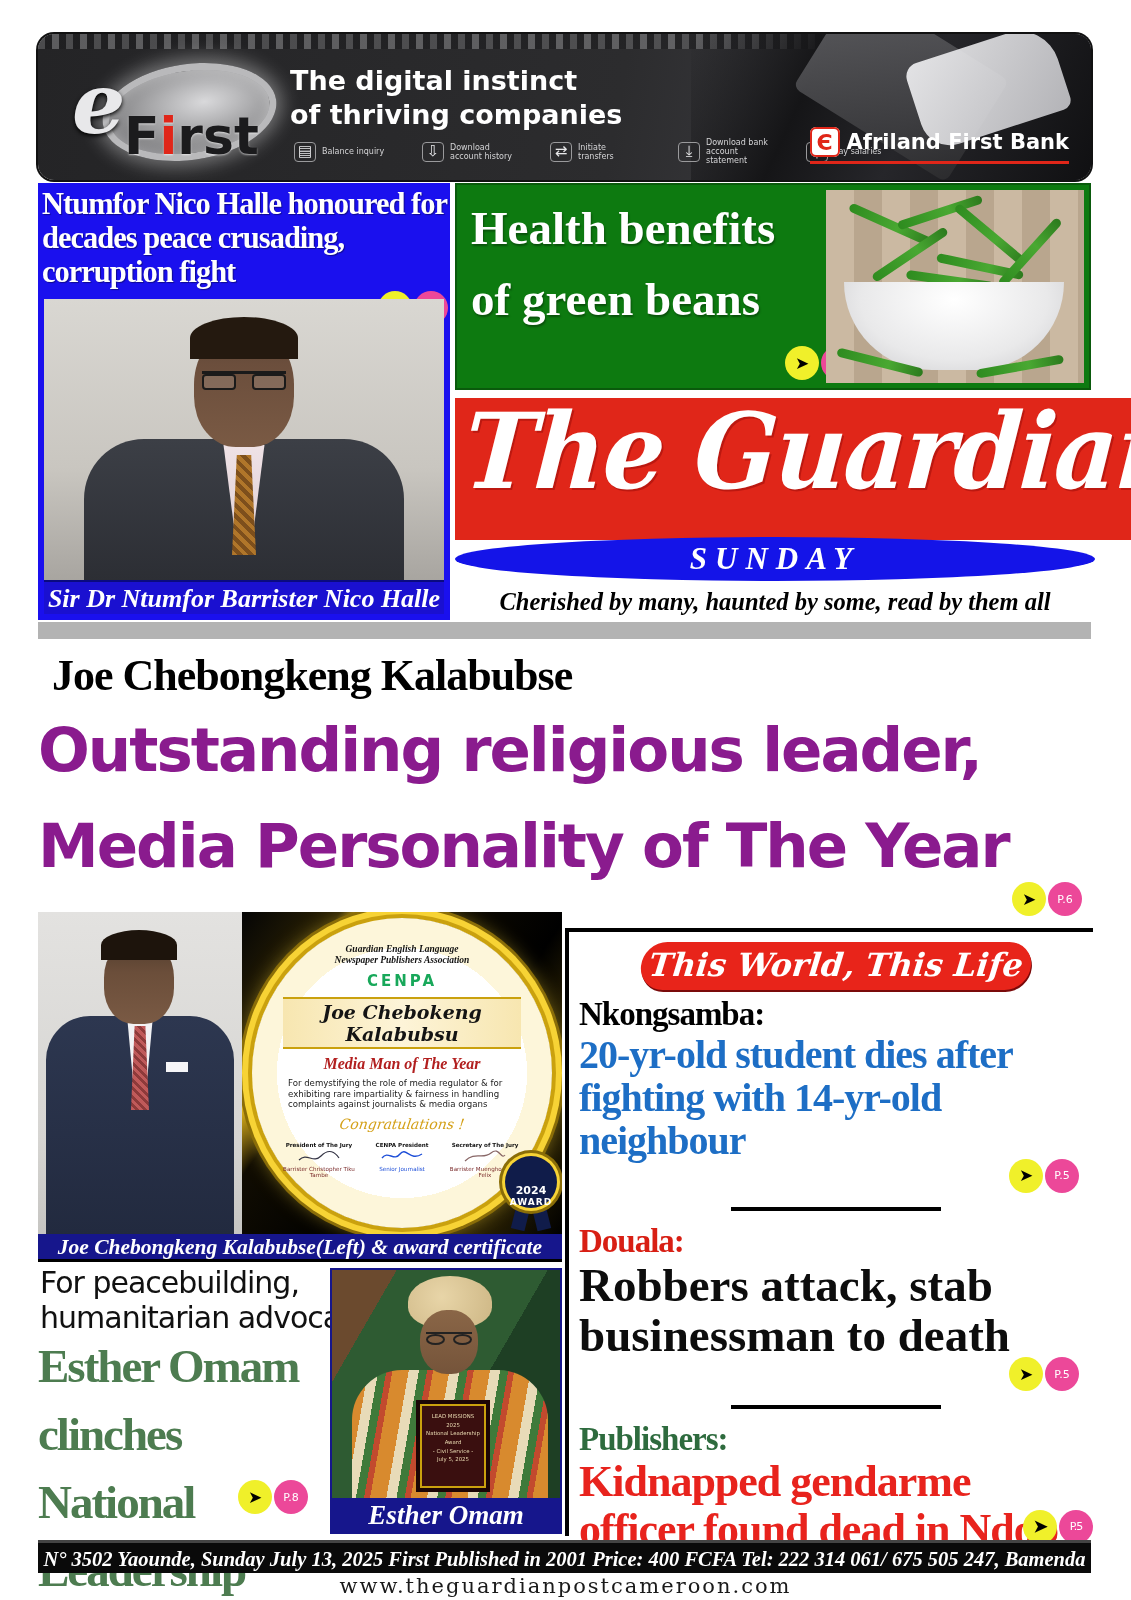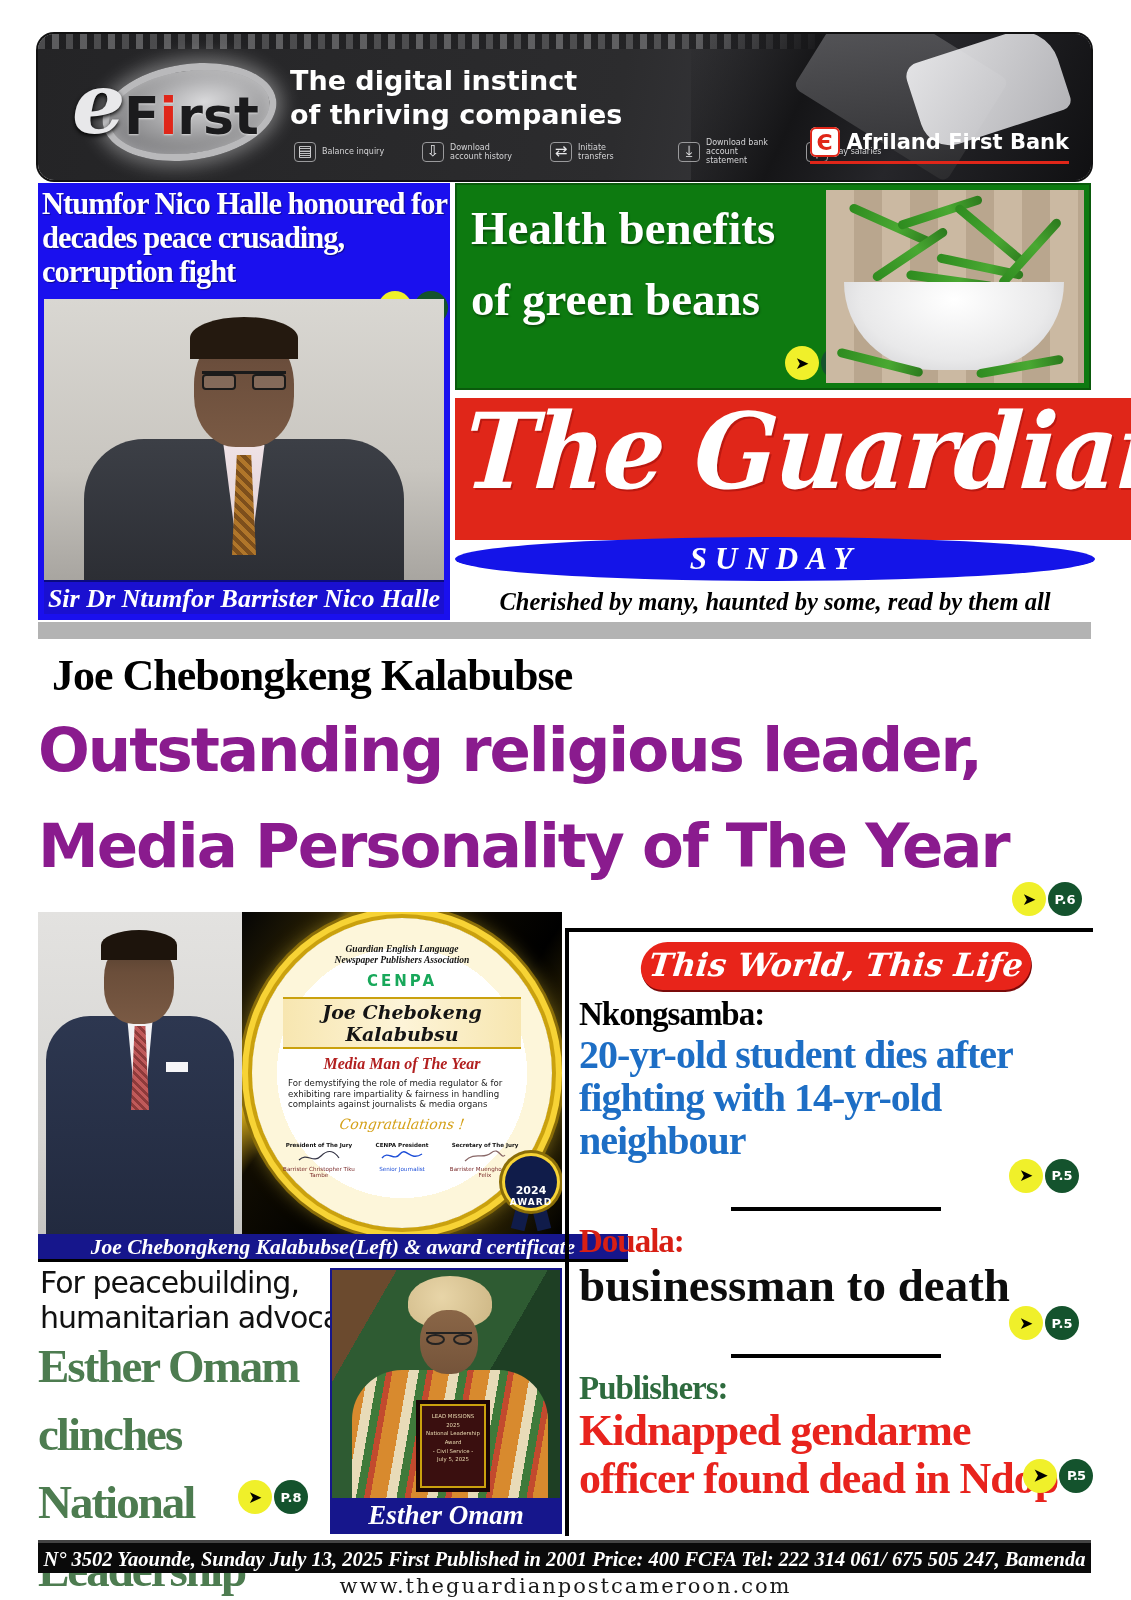--- a/index.html
+++ b/index.html
@@ -13,21 +13,21 @@
   .chevrons { position:absolute; left:0; top:0; width:100%; height:15px;
     background:repeating-linear-gradient(90deg,#6b6b6d 0 7px,#1c1c1e 7px 14px,#8a8a8c 14px 21px,#1c1c1e 21px 28px);
     opacity:.55; }
   .efirst { position:absolute; left:34px; top:26px; width:205px; height:104px; }
   .efirst .ring { position:absolute; left:30px; top:4px; width:175px; height:96px;
     border:7px solid #b9b9bb; border-radius:50%; transform:rotate(-8deg);
     box-shadow:0 0 18px 6px rgba(255,255,255,.35), inset 0 0 14px rgba(255,255,255,.4);
     background:radial-gradient(ellipse at 60% 40%, #d9d9db 0%, #8e8e90 60%, #55555a 100%); }
   .efirst .e { position:absolute; left:0; top:-6px; font-size:84px; font-style:italic; font-weight:bold;
     color:#e8e8ea; text-shadow:0 2px 4px #000; font-family:"DejaVu Serif", serif; }
-  .efirst .first { position:absolute; left:52px; top:26px; font-size:52px; font-weight:bold;
+  .efirst .first { position:absolute; left:52px; top:46px; font-size:52px; font-weight:bold;
     color:#1b1b1d; font-family:"DejaVu Sans", sans-serif; text-shadow:0 1px 2px rgba(255,255,255,.6); }
   .efirst .first .red-i { color:#e02619; }
   .ad-tagline { position:absolute; left:252px; top:30px; color:#fff;
     font-family:"DejaVu Sans", sans-serif; font-size:27px; font-weight:600; line-height:1.25; }
   .services { position:absolute; left:256px; top:104px; display:flex; gap:36px; }
   .service { display:flex; align-items:center; gap:6px; color:#d4d4d6;
     font-family:"DejaVu Sans", sans-serif; font-size:8px; line-height:1.15; width:92px; }
   .service .sicon { font-size:15px; color:#e8e8ea; border:1px solid #9a9a9c; border-radius:4px;
     width:22px; height:20px; display:flex; align-items:center; justify-content:center; flex:none; }
   .ad-photo { position:absolute; right:0; top:0; width:400px; height:146px;
@@ -40,23 +40,23 @@
     border-bottom:3px solid #e02619; padding-bottom:4px; }
   .afriland .amark { width:30px; height:30px; border-radius:6px; background:#fff;
     display:flex; align-items:center; justify-content:center; color:#e02619; font-weight:bold;
     font-size:22px; font-family:"DejaVu Sans", sans-serif; box-shadow:0 0 0 2px #e02619 inset; }
   .afriland .aname { color:#fff; font-family:"DejaVu Sans", sans-serif; font-weight:bold; font-size:21px; }
 
   
   .badge { display:inline-flex; align-items:center; gap:2px; vertical-align:middle; }
   .badge .b-arrow { width:34px; height:34px; border-radius:50%; background:#f0f02a; color:#000;
     display:inline-flex; align-items:center; justify-content:center; font-size:17px; }
-  .badge .b-page { width:34px; height:34px; border-radius:50%; background:#14532d; color:#fff;
-    display:inline-flex; align-items:center; justify-content:center; font-size:13px;
-    font-family:"DejaVu Sans", sans-serif; font-weight:bold; }
+  .badge .b-page { width:34px; height:34px; border-radius:50%; background:#ec4899; color:#fff;
+    display:inline-flex; align-items:center; justify-content:center; font-size:11px;
+    font-family:"DejaVu Sans", sans-serif; font-weight:normal; }
 
   
   .halle-box { position:absolute; left:38px; top:183px; width:412px; height:437px; background:#1a10ee; }
   .halle-head { color:#fff; font-weight:bold; font-size:30.5px; line-height:1.12; letter-spacing:-1px;
     padding:4px 2px 2px 4px; text-shadow:1px 1px 1px rgba(0,0,0,.4); position:relative; }
   .halle-badge { position:absolute; right:2px; top:108px; }
   .halle-photo { position:absolute; left:6px; top:116px; width:400px; height:281px;
     background:linear-gradient(180deg,#d9d7d2 0%,#c9c6c0 60%,#a8a5a0 100%); overflow:hidden; }
   .halle-photo .head { position:absolute; left:150px; top:28px; width:100px; height:120px; border-radius:48% 48% 42% 42%;
     background:linear-gradient(180deg,#5a4335 0%,#6b4e3c 30%,#7a5a44 100%); }
@@ -147,21 +147,21 @@
   .cert-sign .sn { font-size:5.6px; color:#7a2a2a; font-family:"DejaVu Sans", sans-serif; }
   .rosette { position:absolute; right:2px; bottom:4px; width:58px; height:74px; }
   .rosette .medal { position:absolute; left:3px; top:0; width:52px; height:52px; border-radius:50%;
     background:#101c4a; box-shadow:0 0 0 3px #f7d335, 0 0 0 6px #8a6d08; color:#fff; text-align:center;
     font-family:"DejaVu Sans", sans-serif; font-weight:bold; }
   .rosette .medal .yr { font-size:11px; padding-top:28px; }
   .rosette .medal .aw { font-size:9px; letter-spacing:1px; }
   .rosette .rib { position:absolute; top:46px; width:14px; height:28px; background:#101c4a; }
   .rosette .rib.l { left:12px; transform:rotate(14deg); }
   .rosette .rib.r { right:12px; transform:rotate(-14deg); }
-  .joe-caption { position:absolute; left:0; top:322px; width:590px; height:28px; background:#16168c;
+  .joe-caption { position:absolute; left:0; top:322px; width:524px; height:28px; background:#16168c;
     color:#fff; font-style:italic; font-weight:bold; font-size:21.5px; text-align:center; line-height:27px;
     border-bottom:3px solid #000; }
 
   
   .world-col { position:absolute; left:565px; top:928px; width:528px; height:608px;
     border-left:4px solid #000; border-top:4px solid #000; padding:8px 0 0 10px; }
   .world-banner { width:390px; height:48px; margin:2px auto 6px; background:#e8241a; border-radius:26px;
     color:#fff; text-align:center; line-height:46px; font-size:32px; font-weight:bold; font-style:italic;
     font-family:"DejaVu Serif", serif; transform:skewX(-6deg); box-shadow:1px 2px 0 #7a0a0a; }
   .w-loc { font-weight:bold; font-size:33px; letter-spacing:-1px; }
@@ -389,20 +389,21 @@
           <span class="b-page">P.5</span>
         </span>
       </div>
     </div>
 
     <div class="w-divider"></div>
 
     <div>
       <div class="w-loc red">Douala:</div>
       <div class="w-head black">
+        <div>Robbers attack, stab</div>
         <div>businessman to death</div>
       </div>
       <div class="w-badge-row">
         <span class="badge">
           <span class="b-arrow">➤</span>
           <span class="b-page">P.5</span>
         </span>
       </div>
     </div>
 

